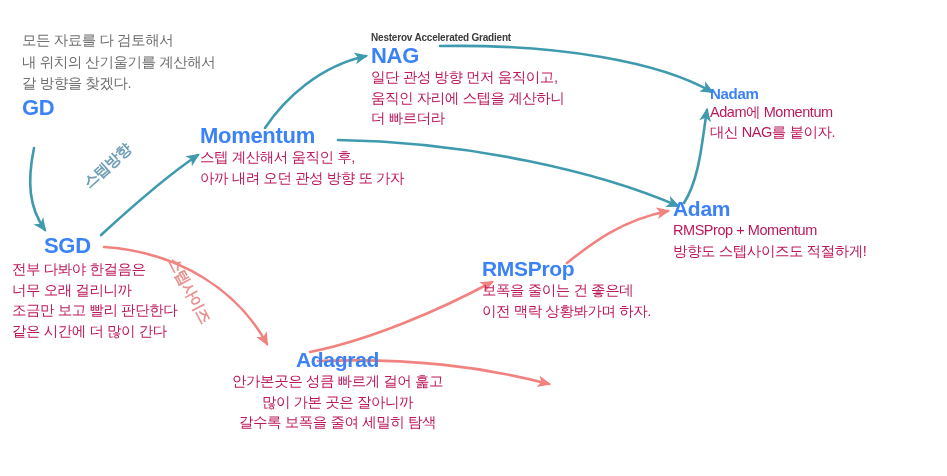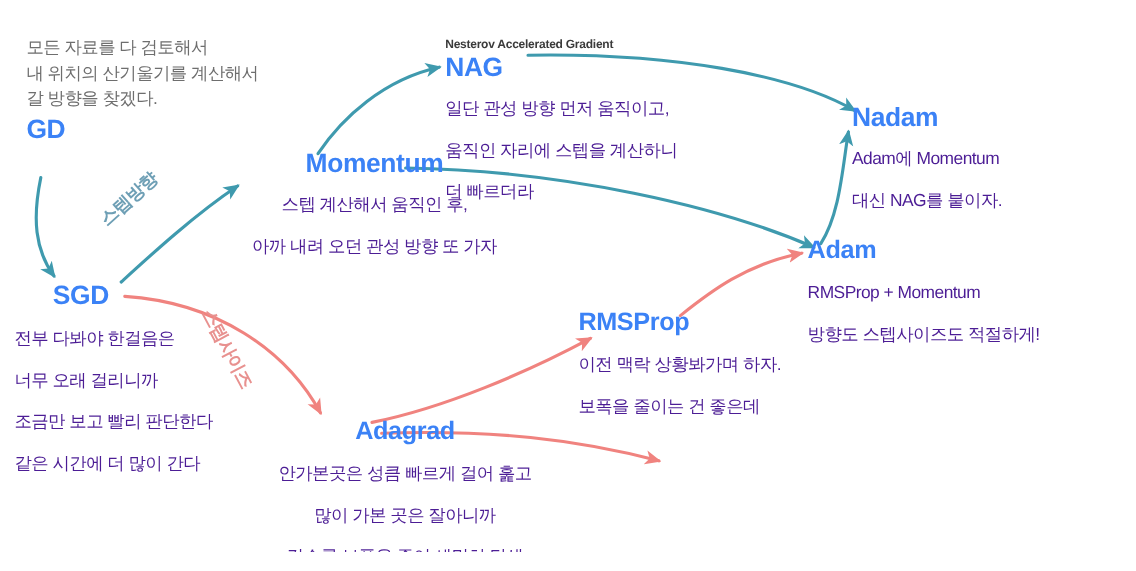--- a/index.html
+++ b/index.html
@@ -38,47 +38,47 @@
   .node-supertitle {
     font-size: 10px;
     font-weight: bold;
     color: #3b3b3b;
     letter-spacing: -0.2px;
     white-space: nowrap;
     line-height: 1.1;
     margin-bottom: 1px;
   }
   .node-desc {
-    color: #4c1d95;
+    color: #be185d;
     font-size: 14.5px;
     line-height: 1.35;
     white-space: nowrap;
     letter-spacing: -0.45px;
-    margin-top: 15px;
+    margin-top: 1px;
   }
   .desc-above {
     color: #6e6e6e;
     font-size: 14.5px;
     line-height: 1.35;
     white-space: nowrap;
     letter-spacing: -0.45px;
     margin-bottom: 2px;
   }
 
   
   #node-gd        { left: 22px;  top: 31px; }
   #node-gd .node-title   { font-size: 22px; }
   #node-sgd       { left: 44px;  top: 234px; }
   #node-sgd .node-title  { font-size: 22px; }
-  #node-momentum  { left: 210px; top: 124px; text-align: center; }
+  #node-momentum  { left: 200px; top: 124px; }
   #node-momentum .node-title { font-size: 22px; }
   #node-nag       { left: 371px; top: 32px; }
   #node-nag .node-title  { font-size: 22px; }
   #node-nadam     { left: 710px; top: 86px; }
-  #node-nadam .node-title { font-size: 22px; }
+  #node-nadam .node-title { font-size: 15px; }
   #node-adam      { left: 673px; top: 198px; }
   #node-adam .node-title { font-size: 21px; }
   #node-rmsprop   { left: 482px; top: 258px; }
   #node-rmsprop .node-title { font-size: 21px; }
   #node-adagrad   { left: 232px; top: 349px; text-align: center; }
   #node-adagrad .node-title { font-size: 21px; }
   #node-adadelta  { left: 553px; top: 371px; }
   #node-adadelta .node-title { font-size: 21px; }
 
   
@@ -178,22 +178,22 @@
   </div>
 
   <div class="node" id="node-adam">
     <div class="node-title">Adam</div>
     <div class="node-desc">RMSProp + Momentum</div>
     <div class="node-desc">방향도 스텝사이즈도 적절하게!</div>
   </div>
 
   <div class="node" id="node-rmsprop">
     <div class="node-title">RMSProp</div>
+    <div class="node-desc">보폭을 줄이는 건 좋은데</div>
     <div class="node-desc">이전 맥락 상황봐가며 하자.</div>
-    <div class="node-desc">보폭을 줄이는 건 좋은데</div>
   </div>
 
   <div class="node" id="node-adagrad">
     <div class="node-title">Adagrad</div>
     <div class="node-desc">안가본곳은 성큼 빠르게 걸어 훑고</div>
     <div class="node-desc">많이 가본 곳은 잘아니까</div>
     <div class="node-desc">갈수록 보폭을 줄여 세밀히 탐색</div>
   </div>
 
 

